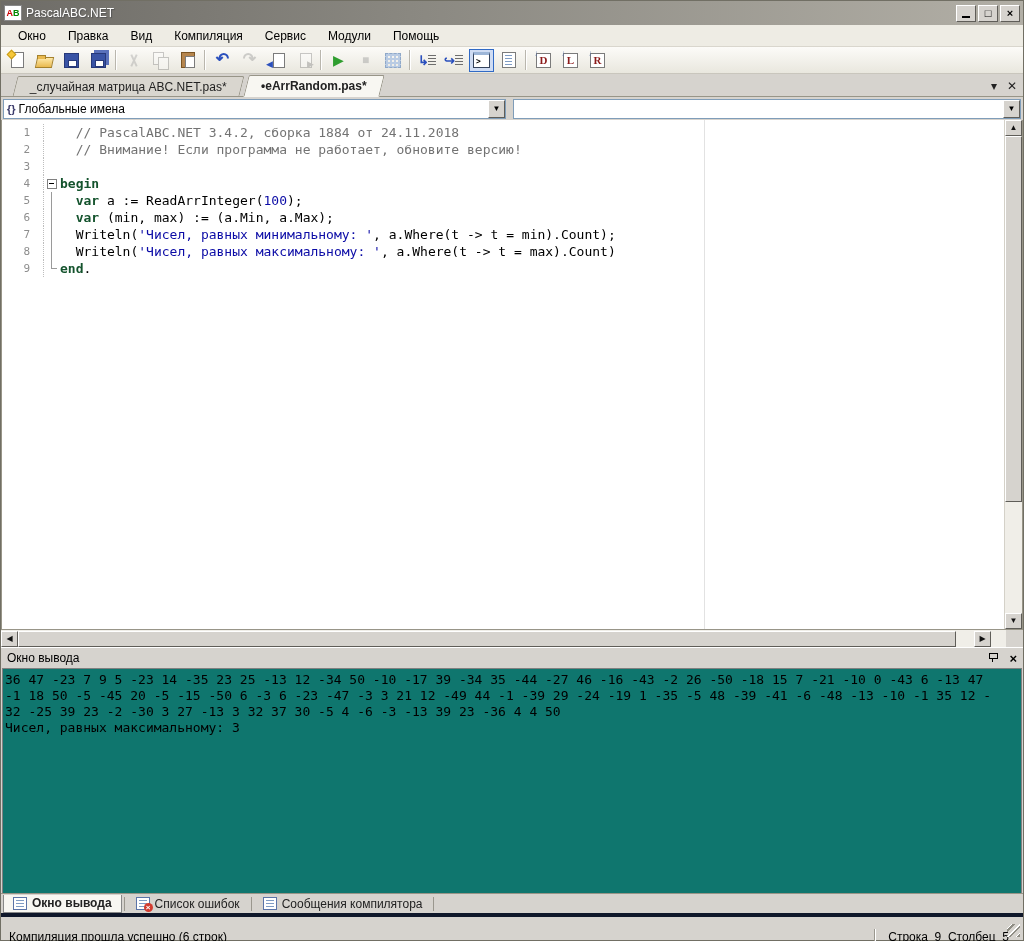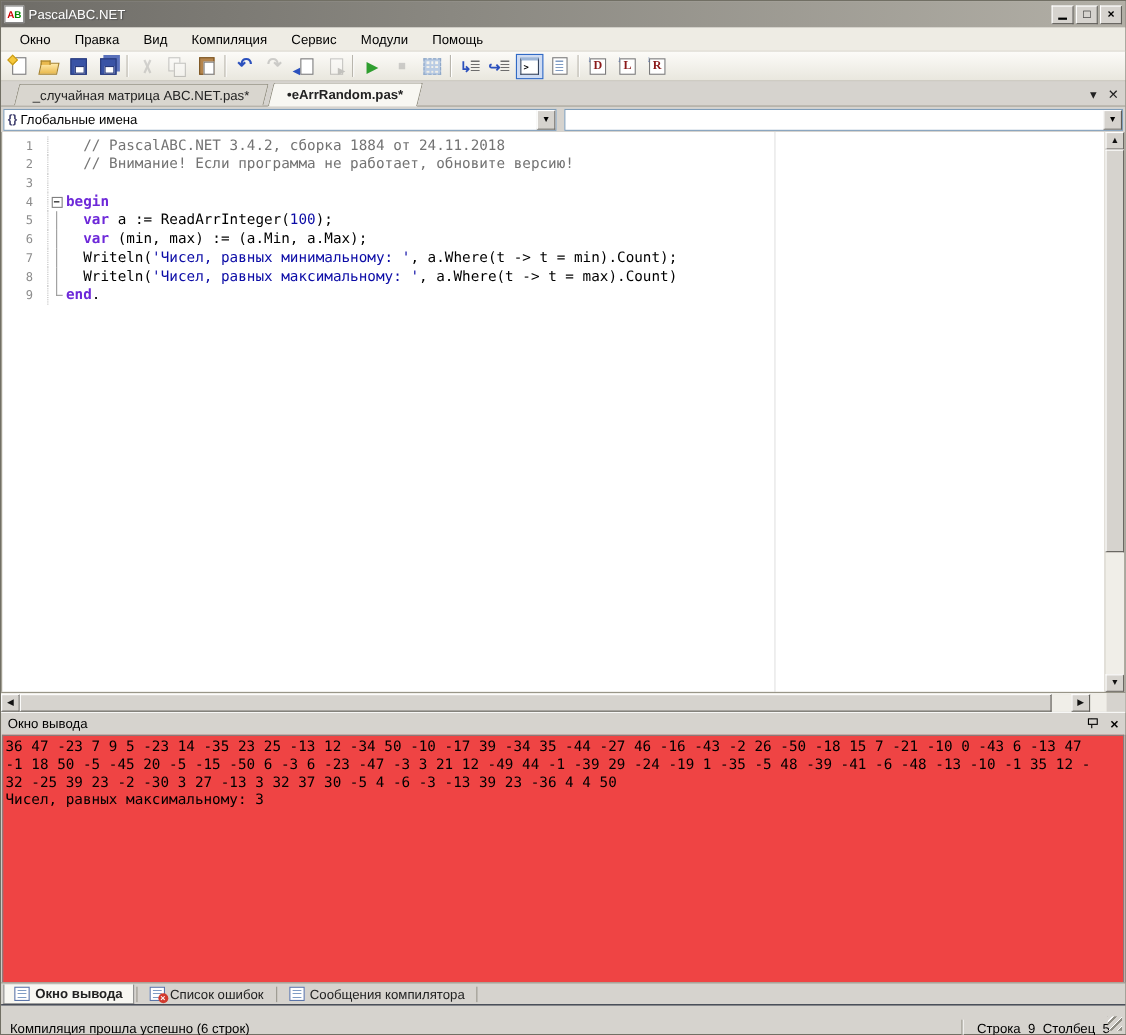--- a/index.html
+++ b/index.html
@@ -91,21 +91,21 @@
   .lnum{width:42px;min-width:42px;text-align:right;padding-right:13px;border-right:1px dotted #bdbdbd;
     color:#8d8d8d;font-family:"DejaVu Sans Mono",monospace;font-size:11px;}
   .fold{width:16px;min-width:16px;position:relative;}
   .fold.f-open::before{content:"";position:absolute;left:3px;top:4px;width:8px;height:8px;border:1px solid #808080;background:#fff;}
   .fold.f-open::after{content:"";position:absolute;left:5px;top:8px;width:5px;height:1px;background:#000;}
   .fold.f-mid::before{content:"";position:absolute;left:7px;top:0;bottom:0;width:1px;background:#9a9a9a;}
   .fold.f-end::before{content:"";position:absolute;left:7px;top:0;width:1px;height:9px;background:#9a9a9a;}
   .fold.f-end::after{content:"";position:absolute;left:7px;top:8px;width:6px;height:1px;background:#9a9a9a;}
   .ecode{white-space:pre;font-family:"DejaVu Sans Mono",monospace;font-size:13px;}
   .c-comment{color:#737373;}
-  .c-keyword{font-weight:bold;color:#6d28d9;}
+  .c-keyword{font-weight:bold;color:#14532d;}
   .c-string{color:#0b0ba6;}
   .c-number{color:#0b0ba6;}
   
   .vscroll{position:absolute;top:0;right:0;bottom:0;width:18px;background:#f0eee8;border-left:1px solid #d4d1c8;}
   .sbtn{width:17px;height:16px;background:#d6d3ce;border:1px solid;border-color:#fff #5f5d58 #5f5d58 #fff;
     display:flex;align-items:center;justify-content:center;font-size:8px;color:#111;line-height:1;}
   .vscroll .up{position:absolute;top:0;left:0;}
   .vscroll .down{position:absolute;bottom:0;left:0;}
   .vthumb{position:absolute;top:16px;left:0;width:17px;height:72%;background:#d6d3ce;border:1px solid;border-color:#fff #5f5d58 #5f5d58 #fff;}
   .hscroll{height:18px;flex:0 0 18px;display:flex;align-items:center;background:#f0eee8;border-top:1px solid #989588;position:relative;}
@@ -113,37 +113,37 @@
   .hscroll .corner{position:absolute;right:0;width:17px;height:17px;background:#d6d3ce;}
   .hscroll .right{margin-left:18px;}
 
   
   .output-header{height:21px;flex:0 0 21px;display:flex;align-items:center;background:#d6d3ce;padding:0 6px;border-top:1px solid #fff;}
   .output-header .oh-title{flex:1;}
   .pin-ic{width:12px;height:12px;position:relative;margin-right:10px;}
   .pin-ic::before{content:"";position:absolute;left:5px;top:1px;width:1px;height:9px;background:#000;}
   .pin-ic::after{content:"";position:absolute;left:2px;top:1px;width:7px;height:4px;border:1px solid #000;background:#d6d3ce;}
   .close-ic{font-size:13px;font-weight:bold;line-height:1;}
-  .output-body{height:225px;flex:0 0 225px;background:#ef4444;border:1px solid #808080;border-bottom:none;margin:0 1px;
+  .output-body{height:225px;flex:0 0 225px;background:#0f766e;border:1px solid #808080;border-bottom:none;margin:0 1px;
     font-family:"DejaVu Sans Mono",monospace;font-size:13px;line-height:16px;padding:3px 2px;overflow:hidden;}
   .oline{white-space:pre;}
 
   
   .bottom-tabs{height:20px;flex:0 0 20px;display:flex;align-items:center;background:#d6d3ce;padding-left:2px;border-top:1px solid #989588;}
   .btab{height:18px;display:flex;align-items:center;padding:0 9px;color:#222;white-space:nowrap;}
   .btab.active{background:#f8f7f2;border:1px solid #888;border-top:none;font-weight:bold;}
   .btab-sep{width:1px;height:14px;background:#9a978e;margin:0 2px;}
   .bicon{width:14px;height:13px;background:#fff;border:1px solid #5b74a8;margin-right:5px;position:relative;
     background-image:repeating-linear-gradient(#7f9cc4 0 1px,transparent 1px 3px);background-size:8px 9px;
     background-position:2px 2px;background-repeat:no-repeat;}
   .bicon.err::after{content:"\00D7";position:absolute;right:-4px;bottom:-3px;width:9px;height:9px;background:#d23b2f;
     color:#fff;border-radius:50%;font-size:8px;line-height:9px;text-align:center;font-weight:bold;}
 
   
-  .statusbar{height:27px;flex:0 0 27px;display:flex;align-items:center;background:#d6d3ce;border-top:1px solid #0f172a;padding:16px 4px 0 8px;}
+  .statusbar{height:27px;flex:0 0 27px;display:flex;align-items:center;background:#d6d3ce;border-top:4px solid #0f172a;padding:16px 4px 0 8px;}
   .statusbar .left{flex:1;}
   .sdiv{width:2px;height:16px;border-left:1px solid #9a978e;border-right:1px solid #fff;margin-right:12px;}
   .statusbar .right{white-space:pre;margin-right:10px;}
   .grip{position:absolute;right:3px;bottom:3px;width:13px;height:13px;
     background:repeating-linear-gradient(135deg,transparent 0 3px,#fff 3px 4px,#8f8d84 4px 6px);}
   .statusbar{position:relative;}
 </style>
 </head>
 <body>
 

